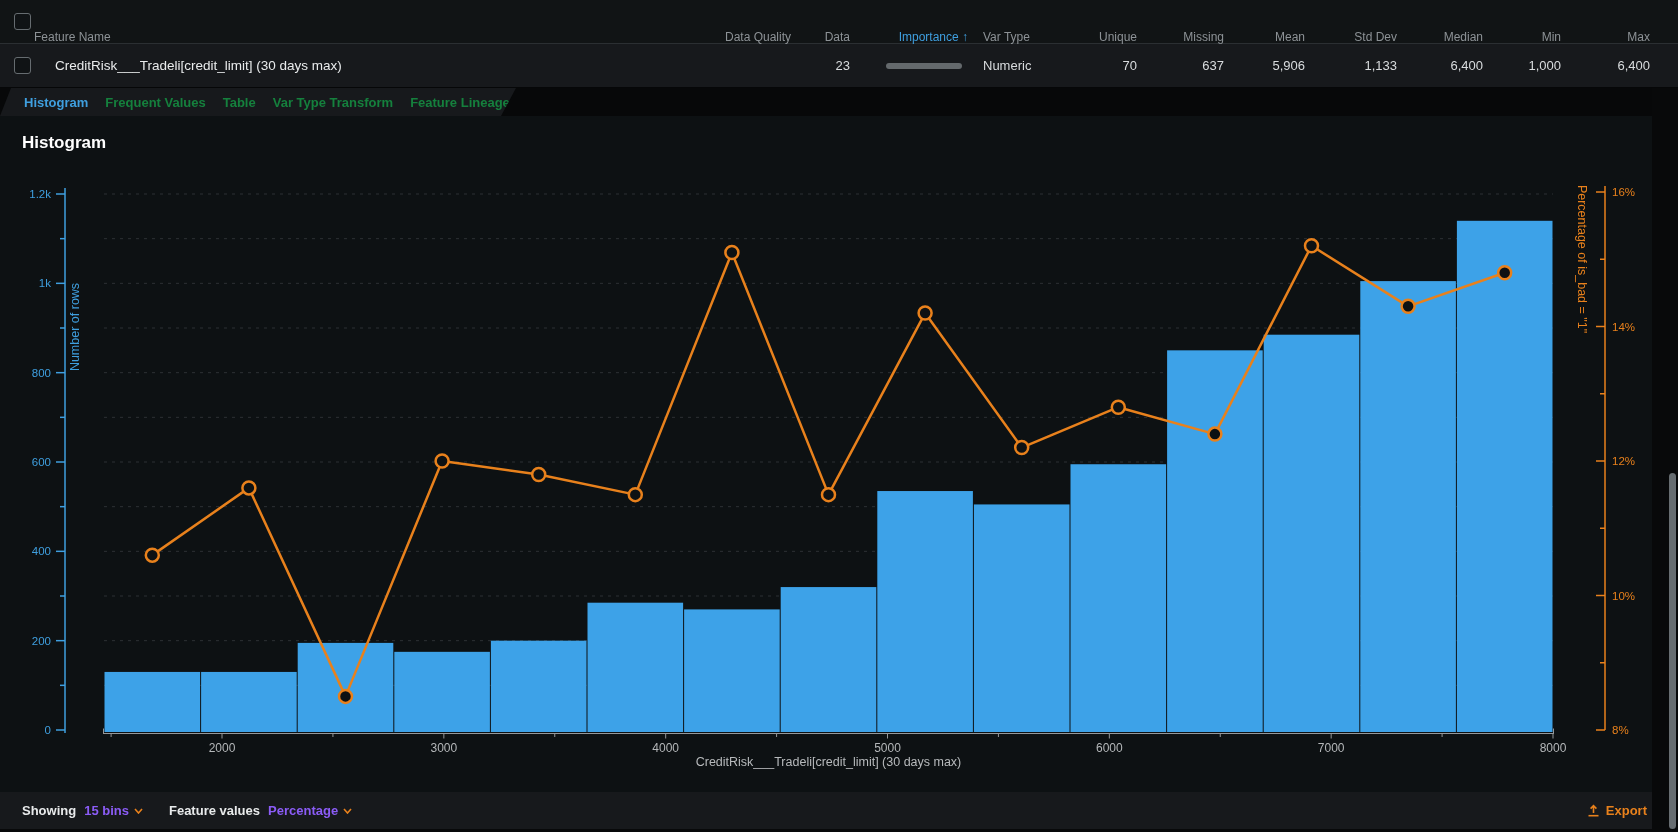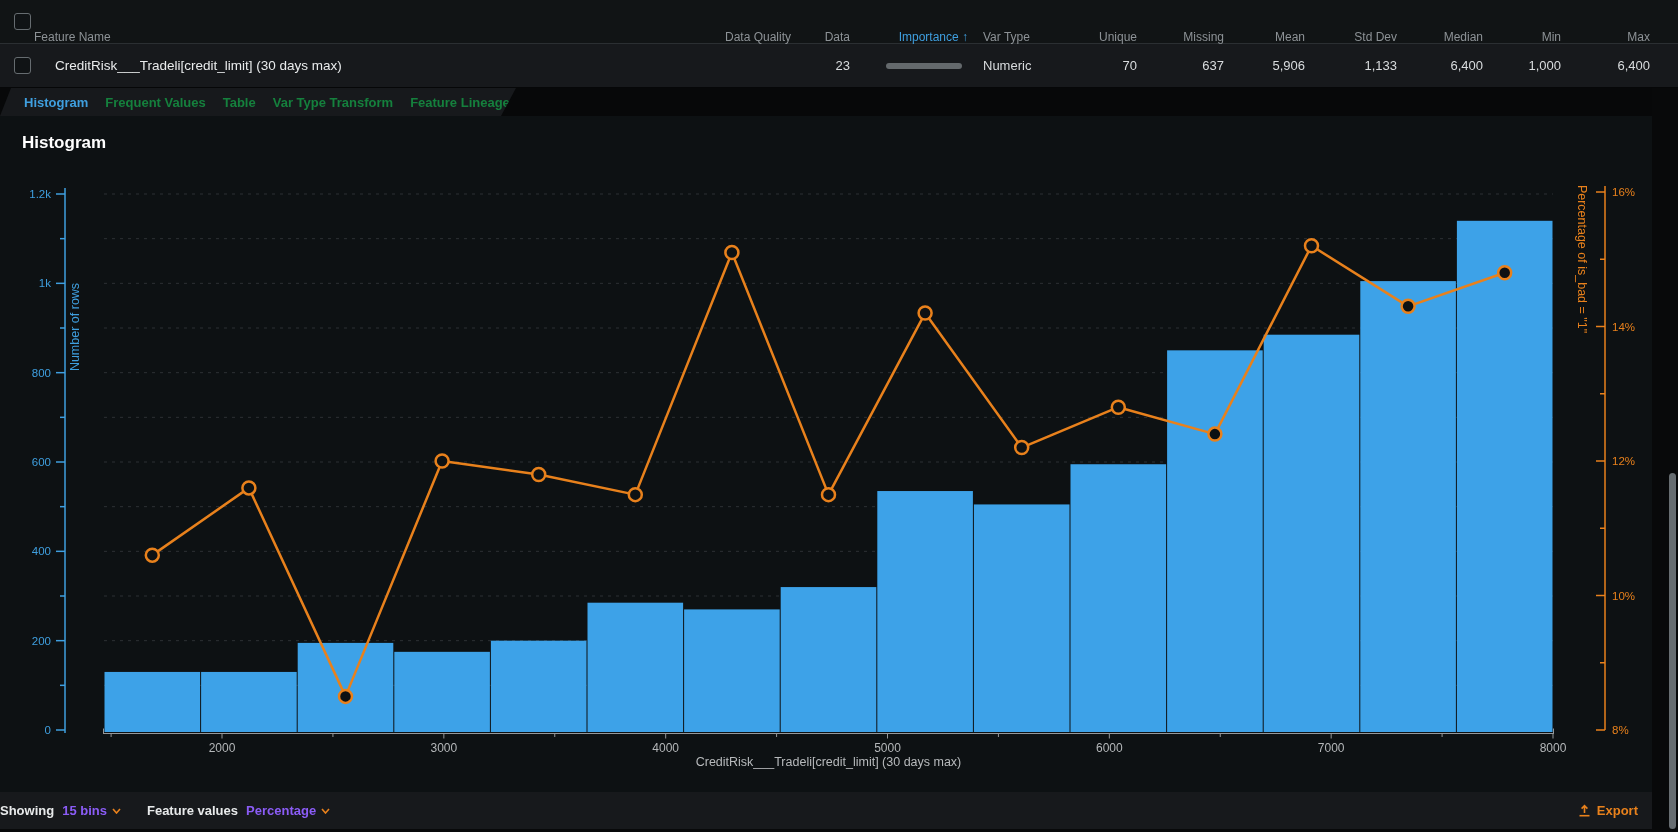--- a/index.html
+++ b/index.html
@@ -31,24 +31,24 @@
     display:flex;align-items:center;gap:17px;padding-left:24px;box-sizing:border-box}
   .tab{font-size:13px;font-weight:bold;color:#15803d;white-space:nowrap;cursor:pointer}
   .tab.active{color:#3f9fdf}
   
   .chart-panel{position:absolute;top:116px;left:0;width:1652px;height:676px;background:#0d1113}
   .chart-title{position:absolute;top:133px;left:22px;font-size:17px;font-weight:bold;color:#ffffff}
   #chart{position:absolute;top:116px;left:0}
   #chart text{font-family:"Liberation Sans",sans-serif}
   
   .toolbar{position:absolute;top:792px;left:0;width:1652px;height:37px;background:#17191c;
-    display:flex;align-items:center;box-sizing:border-box;font-size:13px;font-weight:bold}
+    display:flex;align-items:center;padding-left:22px;box-sizing:border-box;font-size:13px;font-weight:bold}
   .tb-label{color:#e8eaeb;margin-right:8px}
   .tb-dropdown{color:#8b5cf6;display:flex;align-items:center;gap:5px;margin-right:26px;cursor:pointer}
-  .tb-export{margin-left:auto;margin-right:14px;color:#e8811c;display:flex;align-items:center;gap:6px;cursor:pointer}
+  .tb-export{margin-left:auto;margin-right:5px;color:#e8811c;display:flex;align-items:center;gap:6px;cursor:pointer}
   
   .gutter{position:absolute;top:116px;left:1652px;width:26px;height:716px;background:#08090a}
   .scroll-thumb{position:absolute;left:1669px;top:473px;width:7px;height:356px;border-radius:4px;background:#676d71}
 </style>
 </head>
 <body>
 
 <div class="table-header">
   <span class="checkbox"></span>
   <span class="hlabel fname-h">Feature Name</span>

